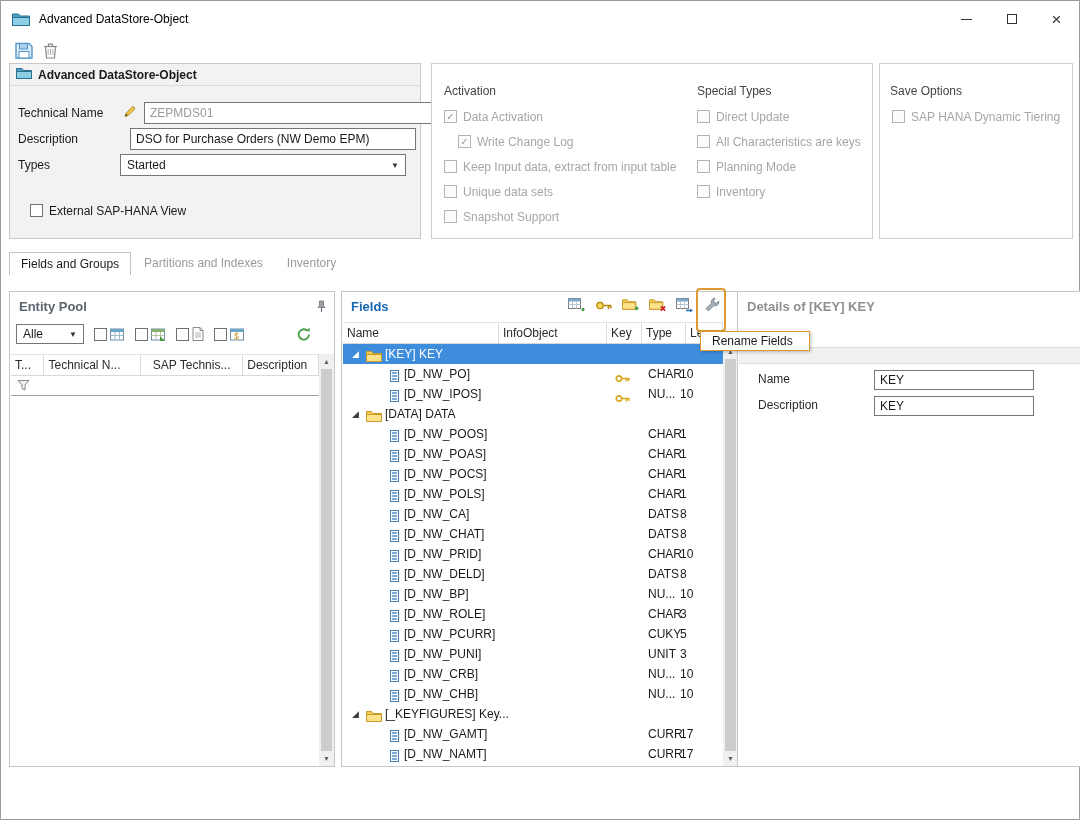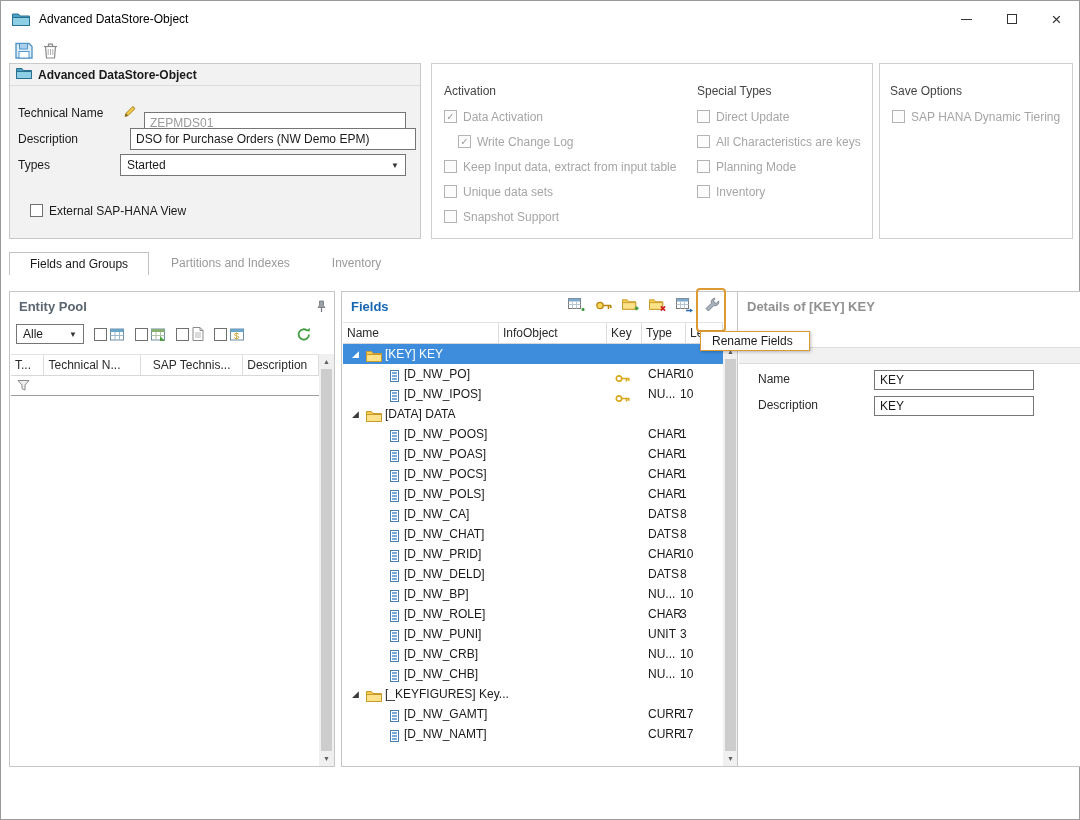--- a/index.html
+++ b/index.html
@@ -33,21 +33,21 @@
   .cb-box{display:inline-block;flex:0 0 auto;width:13px;height:13px;border:1px solid #707070;background:#fff;font-size:10px;line-height:11px;text-align:center;color:#2b2b2b}
   .cb-box.dis{border-color:#b3b3b3;color:#9a9a9a;background:#fcfcfc}
   .cb-label{margin-left:6px;white-space:nowrap}
   .dis-label{color:#a6a6a6}
   
   .optbox{position:absolute;top:62px;height:176px;background:#fff;border:1px solid #cfcfcf}
   .opt-title{position:absolute;top:20px;color:#444}
   .opt-list{position:absolute;top:40px}
   
   .tabs{position:absolute;left:8px;top:251px;height:23px;display:flex;gap:2px}
-  .tab{padding:4px 20px;color:#9a9a9a;cursor:pointer;white-space:nowrap}
+  .tab{padding:4px 11px;color:#9a9a9a;cursor:pointer;white-space:nowrap}
   .tab.active{background:#fff;border:1px solid #c2c2c2;border-bottom:none;color:#1a1a1a}
   
   .panel{position:absolute;top:290px;height:476px;background:#fff;border:1px solid #c6c6c6}
   .p-entity{left:8px;width:326px}
   .p-fields{left:340px;width:398px}
   .p-details{left:736px;width:374px}
   .panel-title{position:absolute;top:7px;left:9px;font-size:13px;font-weight:bold;white-space:nowrap}
   .pin{position:absolute;top:8px;right:7px;cursor:pointer}
   
   .cols{position:absolute;display:flex;border-top:1px solid #e3e3e3;border-bottom:1px solid #d8d8d8;background:#fff}
@@ -136,21 +136,21 @@
       <span>Advanced DataStore-Object</span>
     </div>
     <span class="form-label" style="top:38px">Technical Name</span>
     <span style="position:absolute;left:112px;top:40px;display:inline-flex">
         <svg width="15" height="15" viewBox="0 0 15 15">
           <path d="M3 12.5l1-3.2 6.8-6.8 2.2 2.2-6.8 6.8z" fill="#f2c84b" stroke="#a5831f" stroke-width="0.9"></path>
           <path d="M3 12.5l3.2-1-2.2-2.2z" fill="#7c6428"></path>
           <path d="M10.8 2.5l1.7 1.7" stroke="#a5831f" stroke-width="0.9"></path>
         </svg>
       </span>
-    <input class="tinput gray" style="left: 134px; top: 48px; width: 262px; text-decoration: underline;" value="ZEPMDS01">
+    <input class="tinput gray" style="left: 134px; top: 38px; width: 288px;" value="ZEPMDS01">
     <span class="form-label" style="top:64px">Description</span>
     <input class="tinput" style="left: 110px; top: 64px; width: 286px; margin-left: 10px;" value="DSO for Purchase Orders (NW Demo EPM)">
     <span class="form-label" style="top:90px">Types</span>
     <div class="selectbox" style="left:110px;top:90px;width:286px">
       <span>Started</span>
       <span class="arrow">▼</span>
     </div>
     <div class="cb-row" style="position:absolute;left:20px;top:134px">
       <span class="cb-box"></span>
       <span class="cb-label">External SAP-HANA View</span>
@@ -497,20 +497,31 @@
           <span class="ftype">CHAR</span>
           <span class="flen">3</span>
         </div>
         <div class="trow frow">
           <span class="ficon"><svg width="9" height="12" viewBox="0 0 9 12">
               <rect x="0.5" y="0.5" width="8" height="11" fill="#fff" stroke="#4a7fb5"></rect>
               <rect x="2" y="2.2" width="5" height="1.6" fill="#5b93cd"></rect>
               <rect x="2" y="5.2" width="5" height="1.6" fill="#5b93cd"></rect>
               <rect x="2" y="8.2" width="5" height="1.6" fill="#5b93cd"></rect>
             </svg></span>
+          <span class="fname">[D_NW_PCURR]</span>
+          <span class="ftype">CUKY</span>
+          <span class="flen">5</span>
+        </div>
+        <div class="trow frow">
+          <span class="ficon"><svg width="9" height="12" viewBox="0 0 9 12">
+              <rect x="0.5" y="0.5" width="8" height="11" fill="#fff" stroke="#4a7fb5"></rect>
+              <rect x="2" y="2.2" width="5" height="1.6" fill="#5b93cd"></rect>
+              <rect x="2" y="5.2" width="5" height="1.6" fill="#5b93cd"></rect>
+              <rect x="2" y="8.2" width="5" height="1.6" fill="#5b93cd"></rect>
+            </svg></span>
           <span class="fname">[D_NW_PUNI]</span>
           <span class="ftype">UNIT</span>
           <span class="flen">3</span>
         </div>
         <div class="trow frow">
           <span class="ficon"><svg width="9" height="12" viewBox="0 0 9 12">
               <rect x="0.5" y="0.5" width="8" height="11" fill="#fff" stroke="#4a7fb5"></rect>
               <rect x="2" y="2.2" width="5" height="1.6" fill="#5b93cd"></rect>
               <rect x="2" y="5.2" width="5" height="1.6" fill="#5b93cd"></rect>
               <rect x="2" y="8.2" width="5" height="1.6" fill="#5b93cd"></rect>

